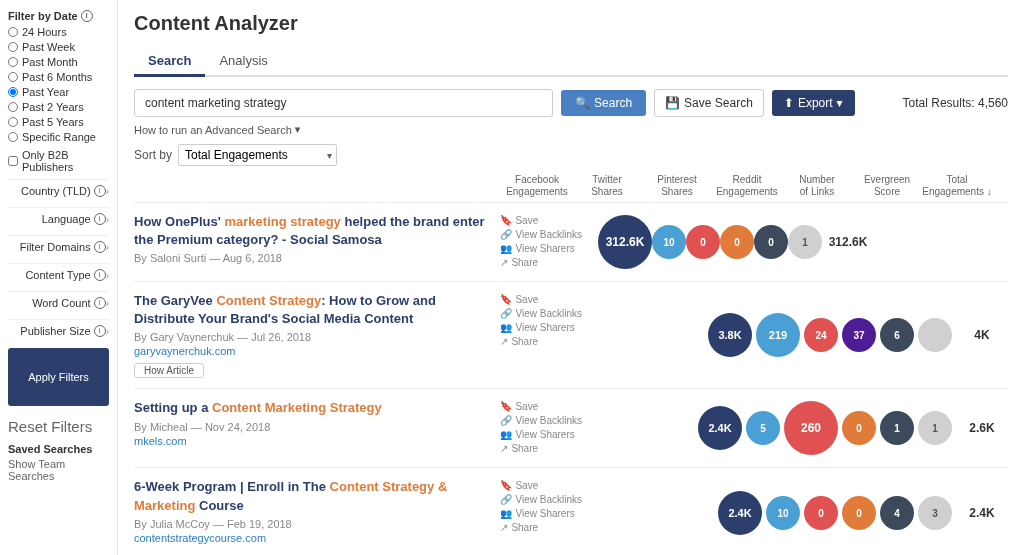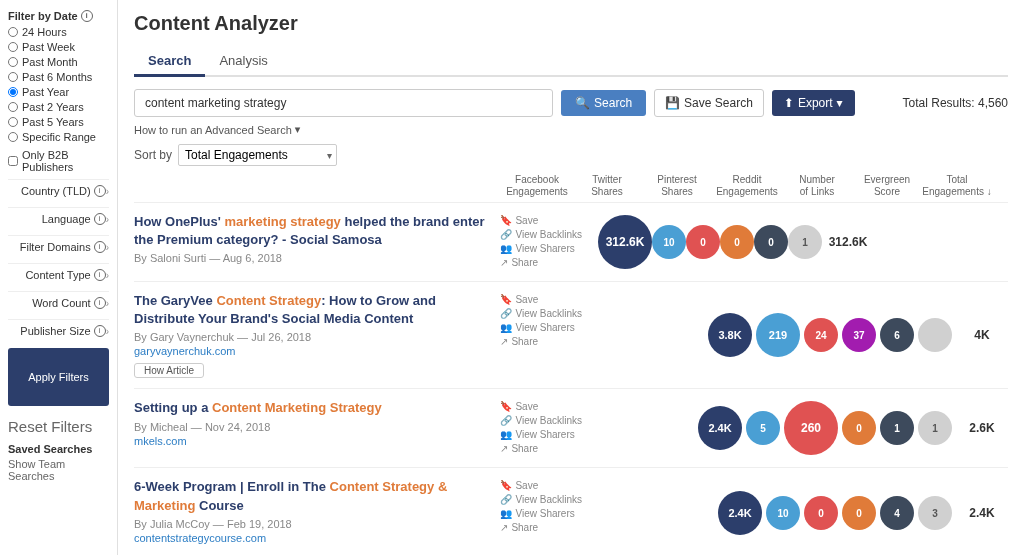--- a/index.html
+++ b/index.html
@@ -508,21 +508,21 @@
           </div>
         <div class="action-item">
             <span>↗</span>
             <span>Share</span>
           </div>
       </div>
       <div style="display:flex;align-items:center;gap:4px;justify-content:flex-end;min-width:410px;">
         <div style="width:44px;height:44px;border-radius:50%;background:#2c3e6b;display:flex;align-items:center;justify-content:center;font-size:11px;font-weight:bold;color:#fff;flex-shrink:0;">3.8K</div>
           <div style="width:44px;height:44px;border-radius:50%;background:#4a9fd4;display:flex;align-items:center;justify-content:center;font-size:11px;font-weight:bold;color:#fff;flex-shrink:0;">219</div>
           <div style="width:34px;height:34px;border-radius:50%;background:#e05252;display:flex;align-items:center;justify-content:center;font-size:10px;font-weight:bold;color:#fff;flex-shrink:0;">24</div>
-          <div style="width:34px;height:34px;border-radius:50%;background:#a21caf;display:flex;align-items:center;justify-content:center;font-size:10px;font-weight:bold;color:#fff;flex-shrink:0;">37</div>
+          <div style="width:34px;height:34px;border-radius:50%;background:#4c1d95;display:flex;align-items:center;justify-content:center;font-size:10px;font-weight:bold;color:#fff;flex-shrink:0;">37</div>
           <div style="width:34px;height:34px;border-radius:50%;background:#3d4a5c;display:flex;align-items:center;justify-content:center;font-size:10px;font-weight:bold;color:#fff;flex-shrink:0;">6</div>
           <div style="width:34px;height:34px;border-radius:50%;background:#d0d0d0;display:flex;align-items:center;justify-content:center;font-size:10px;font-weight:bold;color:#555;flex-shrink:0;"></div>
         <div style="width:52px;text-align:center;font-size:12px;font-weight:bold;color:#333;">4K</div>
       </div>
     </div>
       <div class="result-item">
       <div class="result-content">
         <div class="result-title">Setting up a <span style="color:#e07b39;font-weight:bold;">Content Marketing Strategy</span></div>
         <div class="result-meta">By Micheal — Nov 24, 2018</div>
         <div class="result-domain">mkels.com</div>

